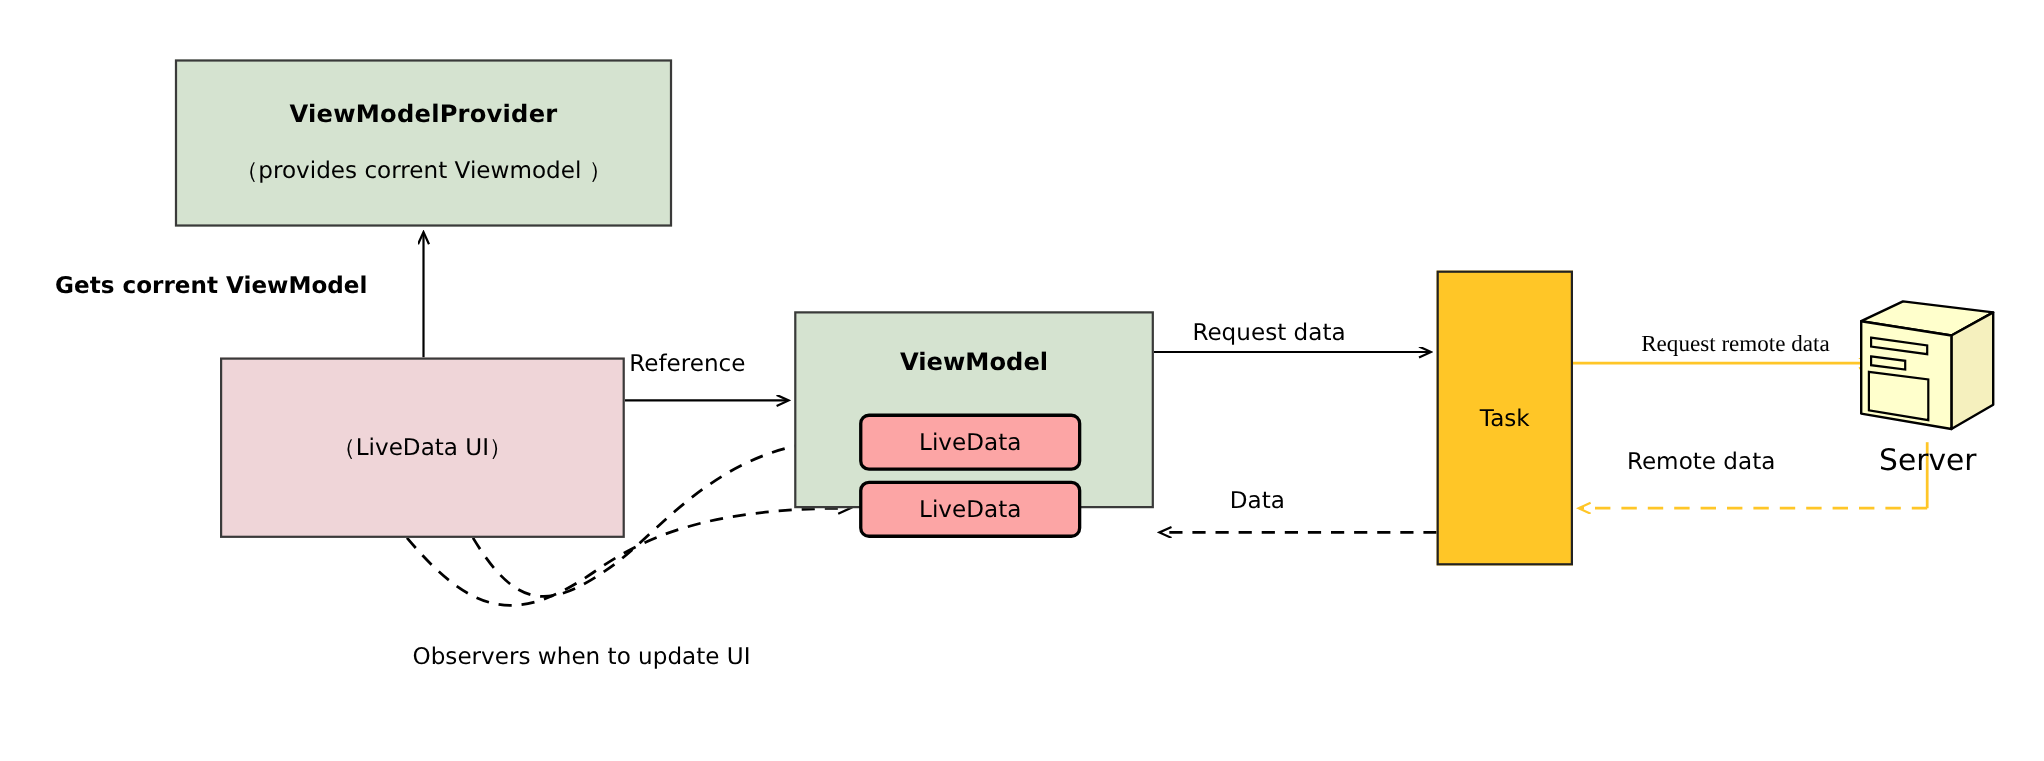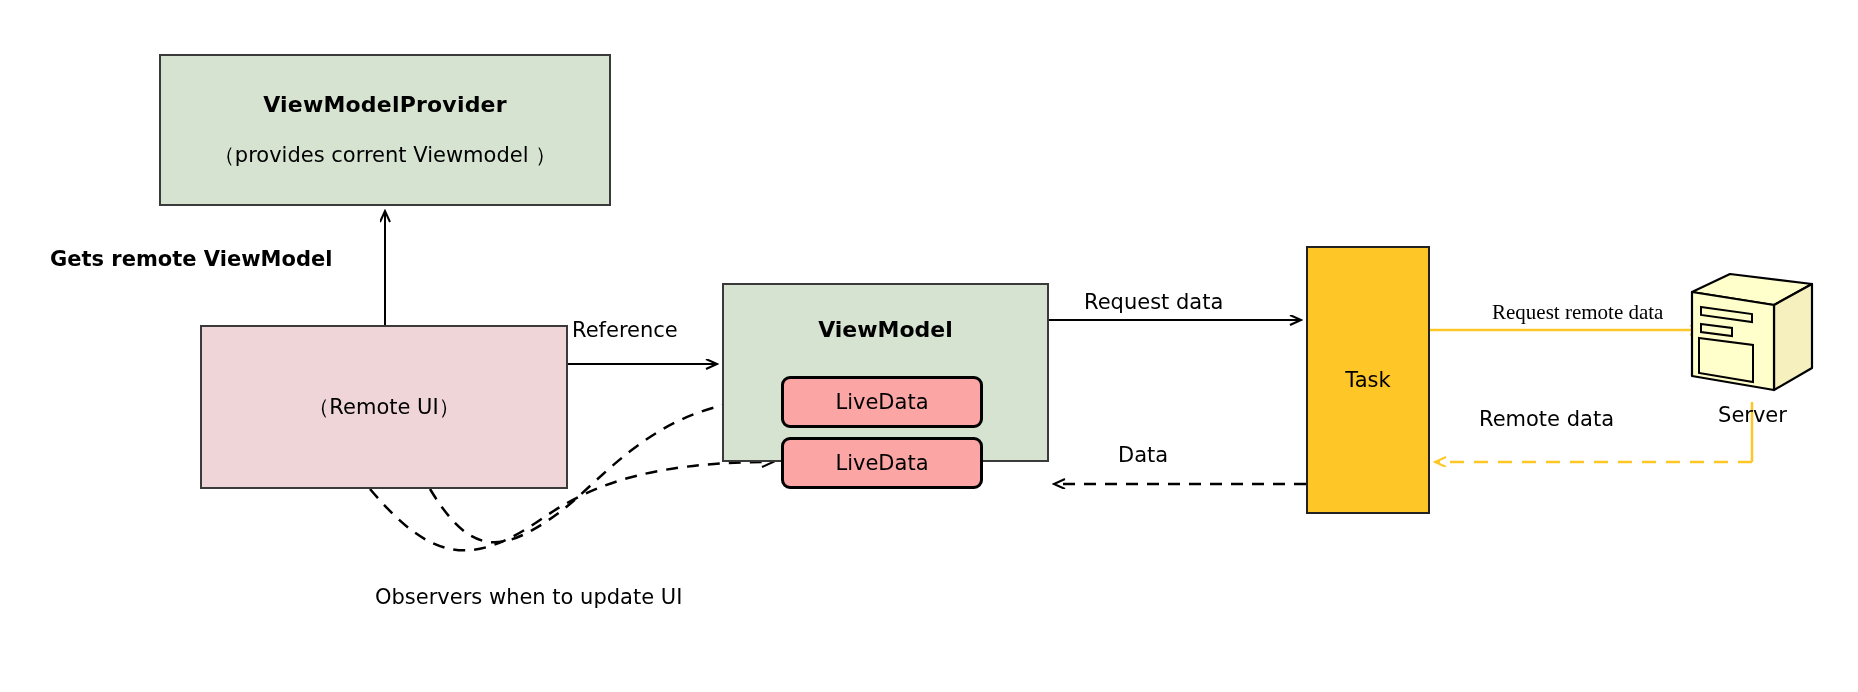--- a/index.html
+++ b/index.html
@@ -30,21 +30,21 @@
   #task{left:1306px;top:246px;width:124px;height:268px;background:#FFC627;
         border:2px solid #222;}
   #task .t1{font-size:21px;}
   
   .lbl{position:absolute;font-size:21px;white-space:nowrap;}
   .lbl.bold{font-weight:bold;}
   svg.ovl{position:absolute;left:0;top:0;width:1858px;height:692px;
           pointer-events:none;overflow:visible;}
   #servergrp{position:absolute;left:1690px;top:272px;width:125px;height:130px;}
   .srvlabel{position:absolute;left:1690px;top:403px;width:125px;text-align:center;
-            font-size:21px;}
+            font-size:27px;}
 </style>
 </head>
 <body>
 
 <div class="stage">
 
   <svg class="ovl">
     <defs>
       <marker id="ah" markerWidth="14" markerHeight="14" refX="11" refY="5" orient="auto" markerUnits="userSpaceOnUse">
         <path d="M1,0 L12,5 L1,10" fill="none" stroke="#000" stroke-width="2"></path>
@@ -87,21 +87,21 @@
       <path d="M1752,402 L1752,462" stroke="#FFC627" stroke-width="2.5" fill="none"></path>
     </g>
   </svg>
 
   <div class="node" id="vmp">
     <div class="t1">ViewModelProvider</div>
     <div class="t2">（provides corrent Viewmodel ）</div>
   </div>
 
   <div class="node" id="ui">
-    <div class="t1">（Remote UI）</div>
+    <div class="t1">（LiveData UI）</div>
   </div>
 
   <div class="node" id="vm">
     <div class="t1">ViewModel</div>
   </div>
 
   <div class="livedata" id="ld1">
     <span>LiveData</span>
   </div>
   <div class="livedata" id="ld2">
@@ -122,21 +122,21 @@
       <path d="M2,20 L84,33 L84,118 L2,104 Z" fill="#FFFFCC" stroke="#000" stroke-width="2.2" stroke-linejoin="round"></path>
 
       <path d="M11,35 L62,42 L62,50 L11,43 Z" fill="#FFFFCC" stroke="#000" stroke-width="2"></path>
       <path d="M11,52 L42,56 L42,64 L11,60 Z" fill="#FFFFCC" stroke="#000" stroke-width="2"></path>
 
       <path d="M9,66 L63,73 L63,110 L9,101 Z" fill="#FFFFCC" stroke="#000" stroke-width="2"></path>
     </svg>
   </div>
   <div class="srvlabel">Server</div>
 
-  <div class="lbl bold" style="left:50px;top:247px;">Gets remote ViewModel</div>
+  <div class="lbl bold" style="left:50px;top:247px;">Gets corrent ViewModel</div>
 
   <div class="lbl" style="left:572px;top:318px;">Reference</div>
 
   <div class="lbl" style="left:1084px;top:267px;margin-top:23px;">Request data</div>
 
   <div class="lbl" style="left:1118px;top:443px;">Data</div>
 
   <div class="lbl" style="left:375px;top:541px;margin-top:44px;">Observers when to update UI</div>
 
   <div class="lbl" style="left:1492px;top:300px;font-family:Liberation Serif, serif;">Request remote data</div>

